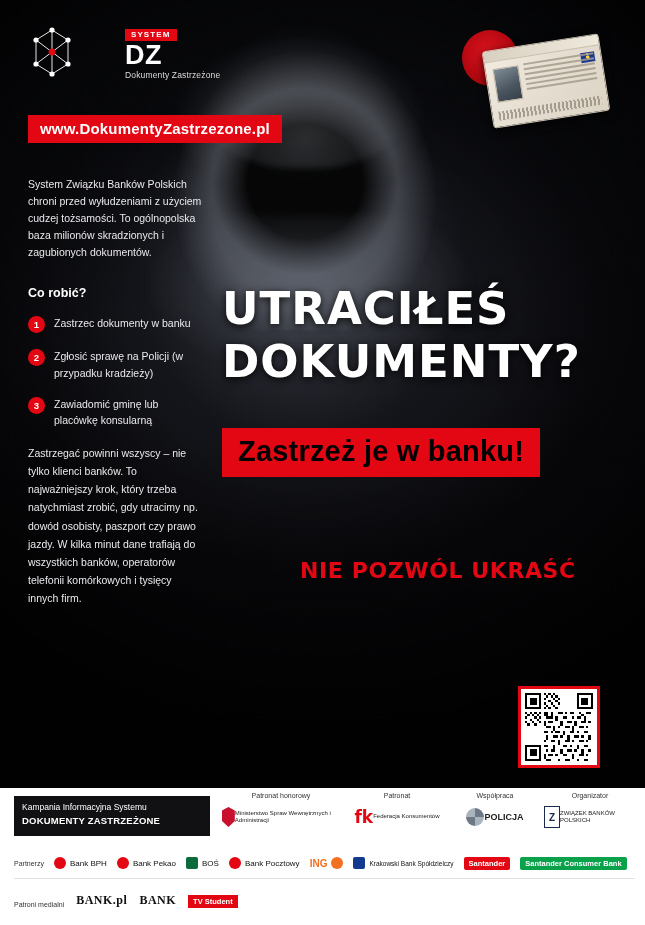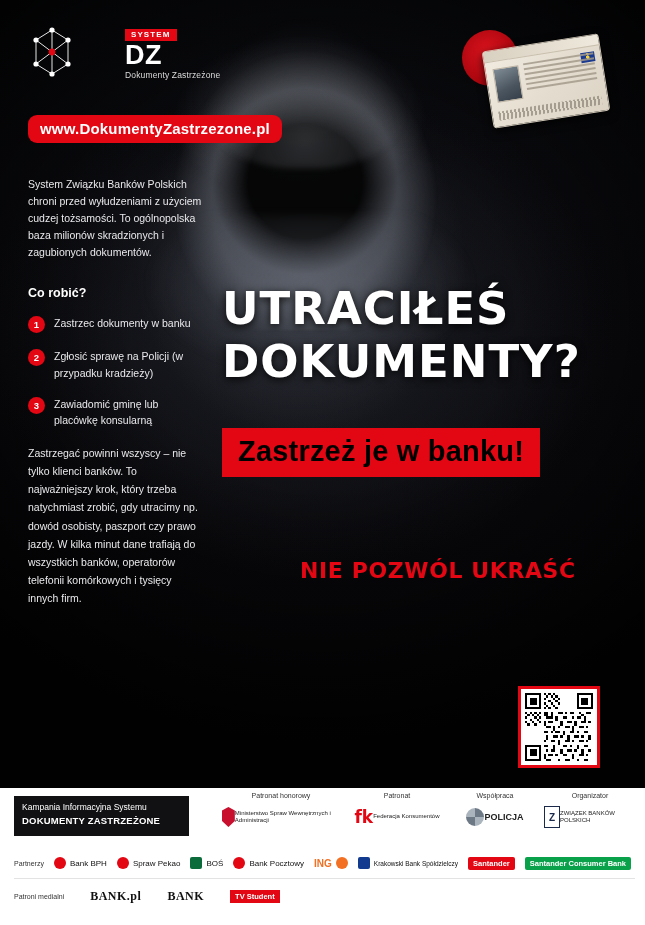--- a/index.html
+++ b/index.html
@@ -104,21 +104,20 @@
   
   .url-bar {
     position: absolute; left: 28px; top: 115px;
     background: #e30613;
     color: #fff;
     font-size: 15px; font-weight: bold;
     padding: 5px 12px 6px 12px;
     letter-spacing: 0.2px;
     z-index: 6;
     white-space: nowrap;
-    border-radius: 9px;
   }
 
   
   .left-col {
     position: absolute; left: 28px; top: 176px; width: 175px;
     color: #e9e9ec; font-size: 10.5px; line-height: 1.62;
     z-index: 6;
   }
   .intro { margin-bottom: 22px; }
   .co-robic { font-size: 12.5px; font-weight: bold; color: #fff; margin-bottom: 12px; }
@@ -188,21 +187,21 @@
 
   
   .footer {
     position: absolute; left: 0; right: 0; bottom: 0;
     height: 137px; background: #ffffff;
     z-index: 8;
   }
   .footer-top { position: relative; height: 56px; }
   .kampania {
     position: absolute; left: 14px; top: 8px;
-    width: 175px; height: 40px;
+    width: 196px; height: 40px;
     background: #111114; color: #fff;
     padding: 6px 8px;
   }
   .kampania .k1 { font-size: 8.5px; line-height: 1.25; }
   .kampania .k2 { font-size: 9.5px; font-weight: bold; letter-spacing: .2px; margin-top: 2px; }
 
   .pat-group { position: absolute; top: 4px; }
   .pat-label { font-size: 7px; color: #333; text-align: center; margin-bottom: 3px; }
   .pat-logo { display: flex; align-items: center; justify-content: center; height: 30px; }
 
@@ -218,21 +217,21 @@
   .zbp-mark { width: 18px; height: 22px; border: 1px solid #1b2a4a; display:flex; align-items:center; justify-content:center; font-size:10px; font-weight:bold; color:#1b2a4a; }
 
   .row-label { font-size: 7px; color: #333; }
   .partners-row {
     position: absolute; left: 14px; right: 10px; top: 62px;
     display: flex; align-items: center; gap: 10px;
     height: 26px;
   }
   .media-row {
     position: absolute; left: 14px; right: 10px; top: 96px;
-    display: flex; align-items: center; gap: 26px;
+    display: flex; align-items: flex-end; gap: 12px;
     height: 24px;
   }
   .bank-chip {
     display: flex; align-items: center; gap: 4px;
     font-size: 8px; color: #111; white-space: nowrap;
   }
   .dot-mark { width: 12px; height: 12px; border-radius: 50%; background: #e30613; }
   .sq-mark { width: 12px; height: 12px; background: #0b6b3a; border-radius: 2px; }
   .or-mark { width: 12px; height: 12px; background: #f36f21; border-radius: 50%; }
   .bl-mark { width: 12px; height: 12px; background: #123a8f; border-radius: 2px; }
@@ -499,21 +498,21 @@
     </div>
 
     <div class="partners-row">
       <span class="row-label">Partnerzy</span>
       <span class="bank-chip">
         <span class="dot-mark"></span>
         <span>Bank BPH</span>
       </span>
       <span class="bank-chip">
         <span class="dot-mark"></span>
-        <span>Spraw Pekao</span>
+        <span>Bank Pekao</span>
       </span>
       <span class="bank-chip">
         <span class="sq-mark"></span>
         <span>BOŚ</span>
       </span>
       <span class="bank-chip">
         <span class="dot-mark"></span>
         <span>Bank Pocztowy</span>
       </span>
       <span class="bank-chip">

